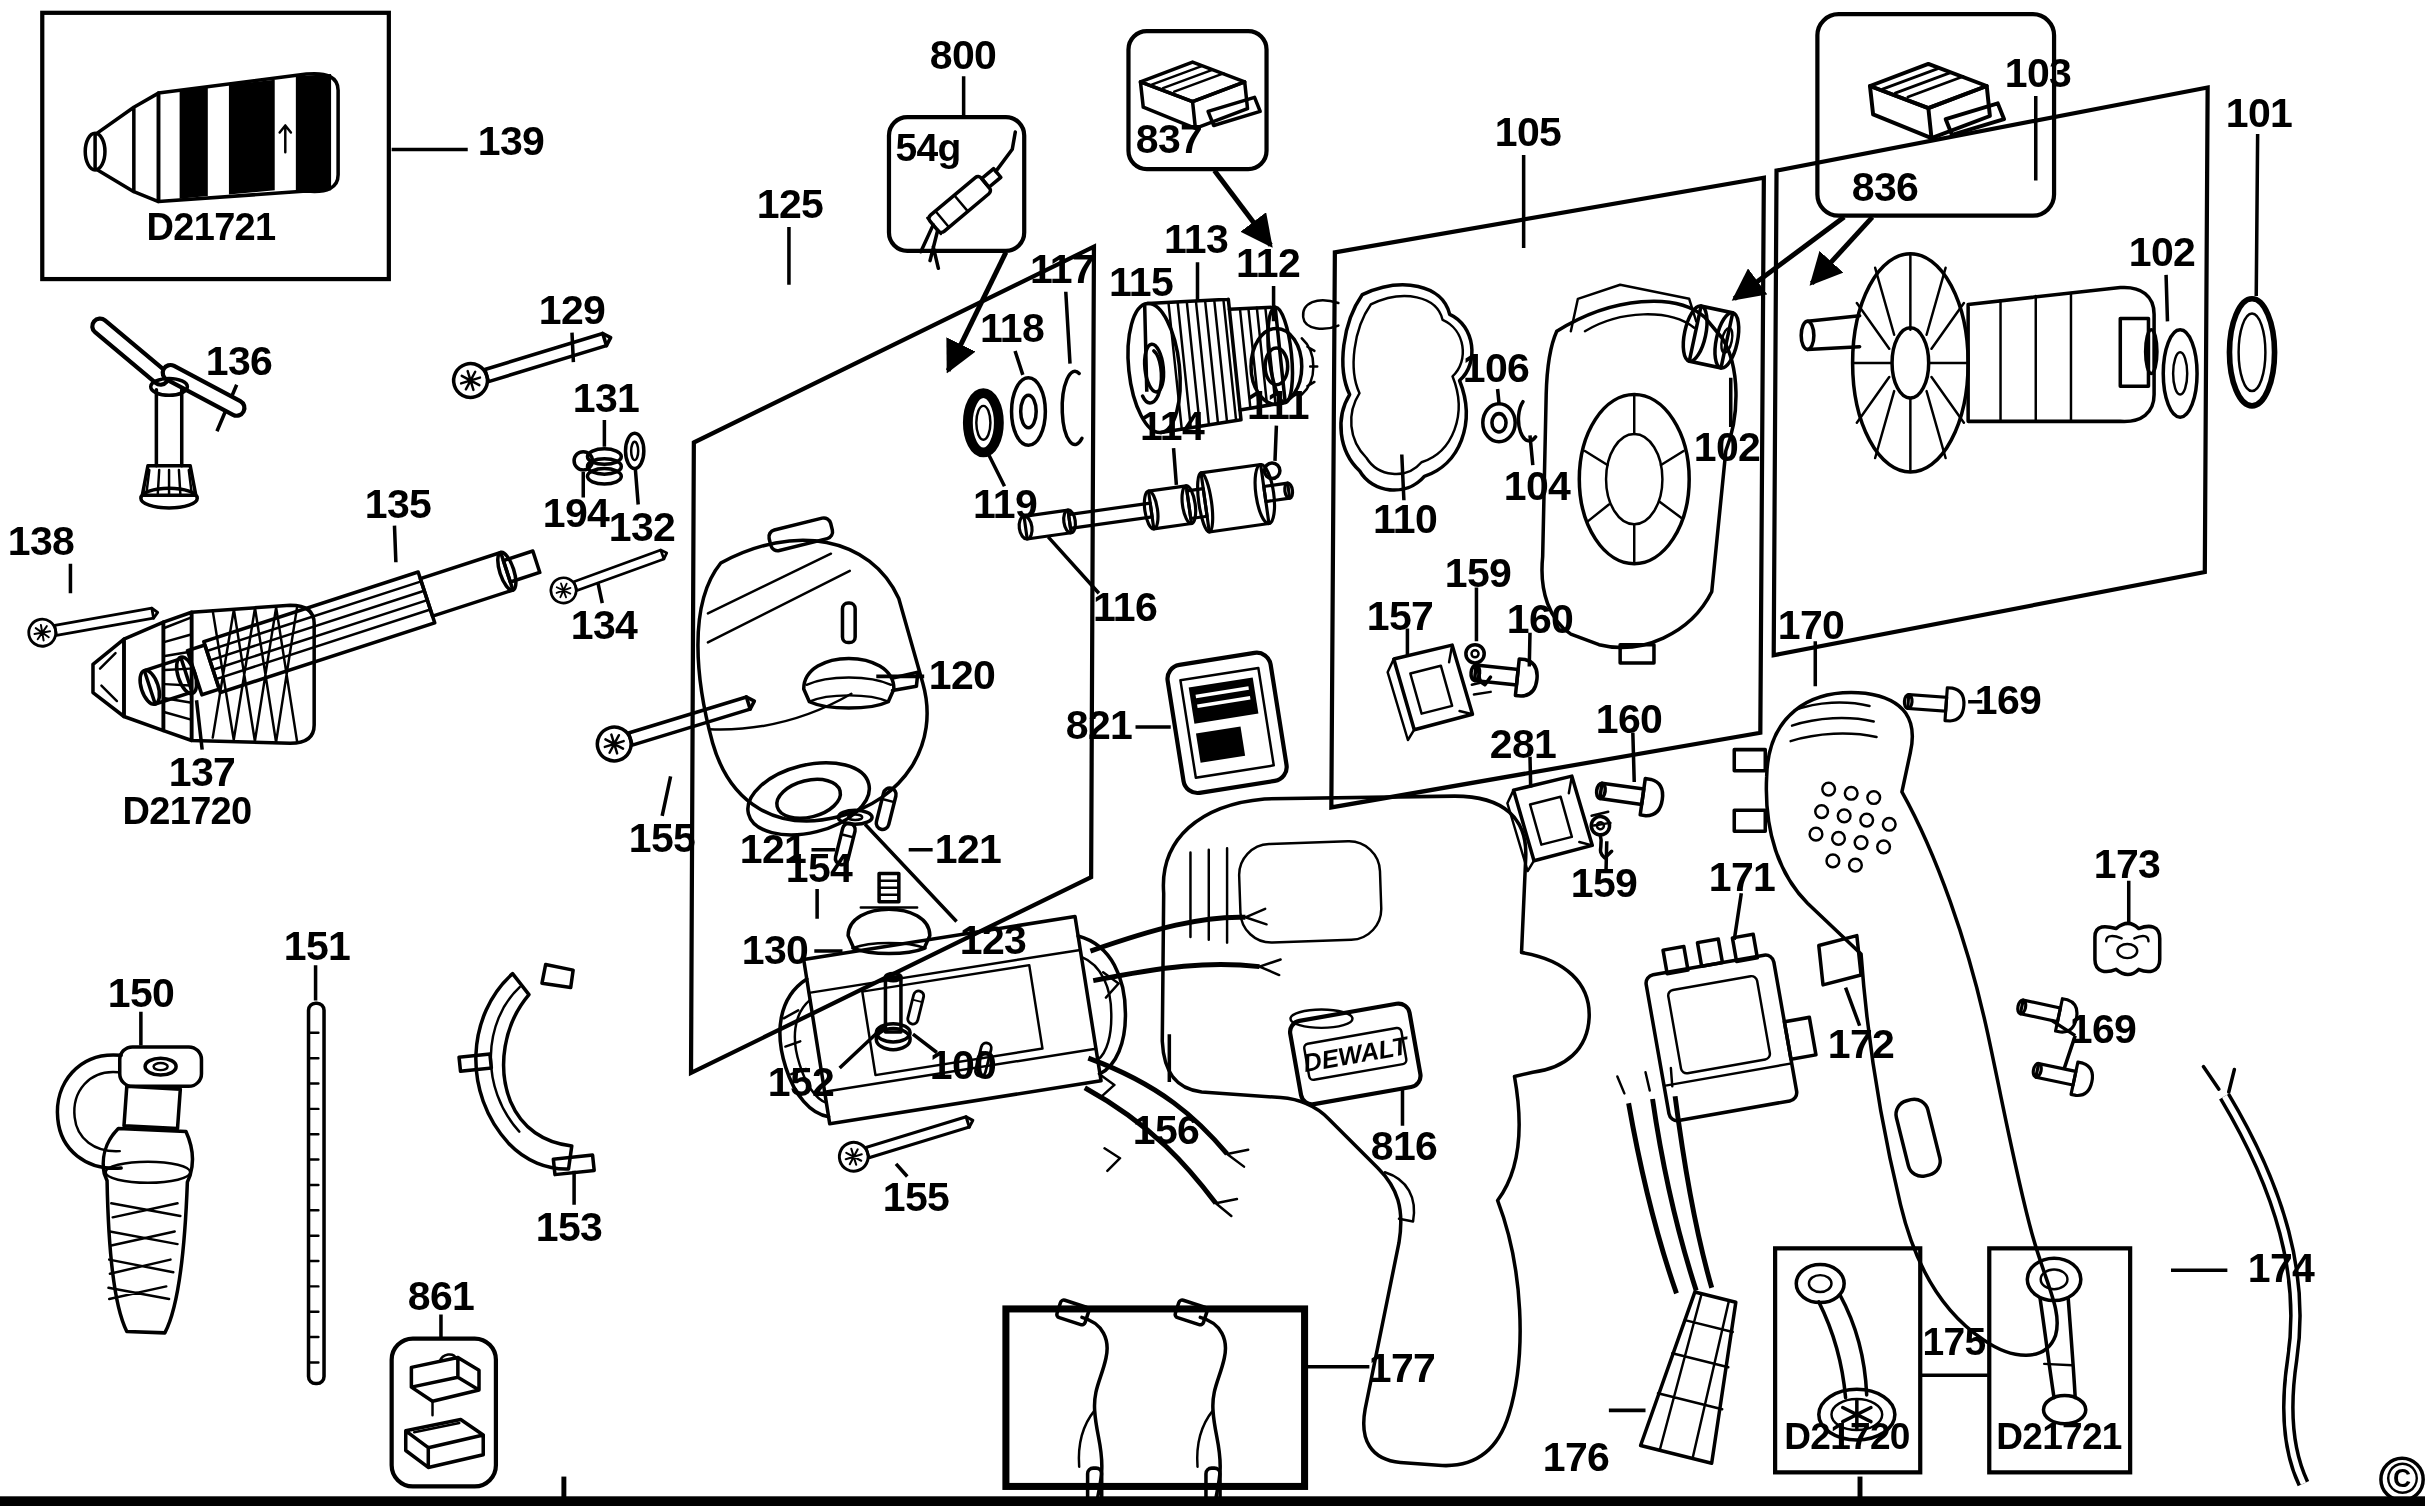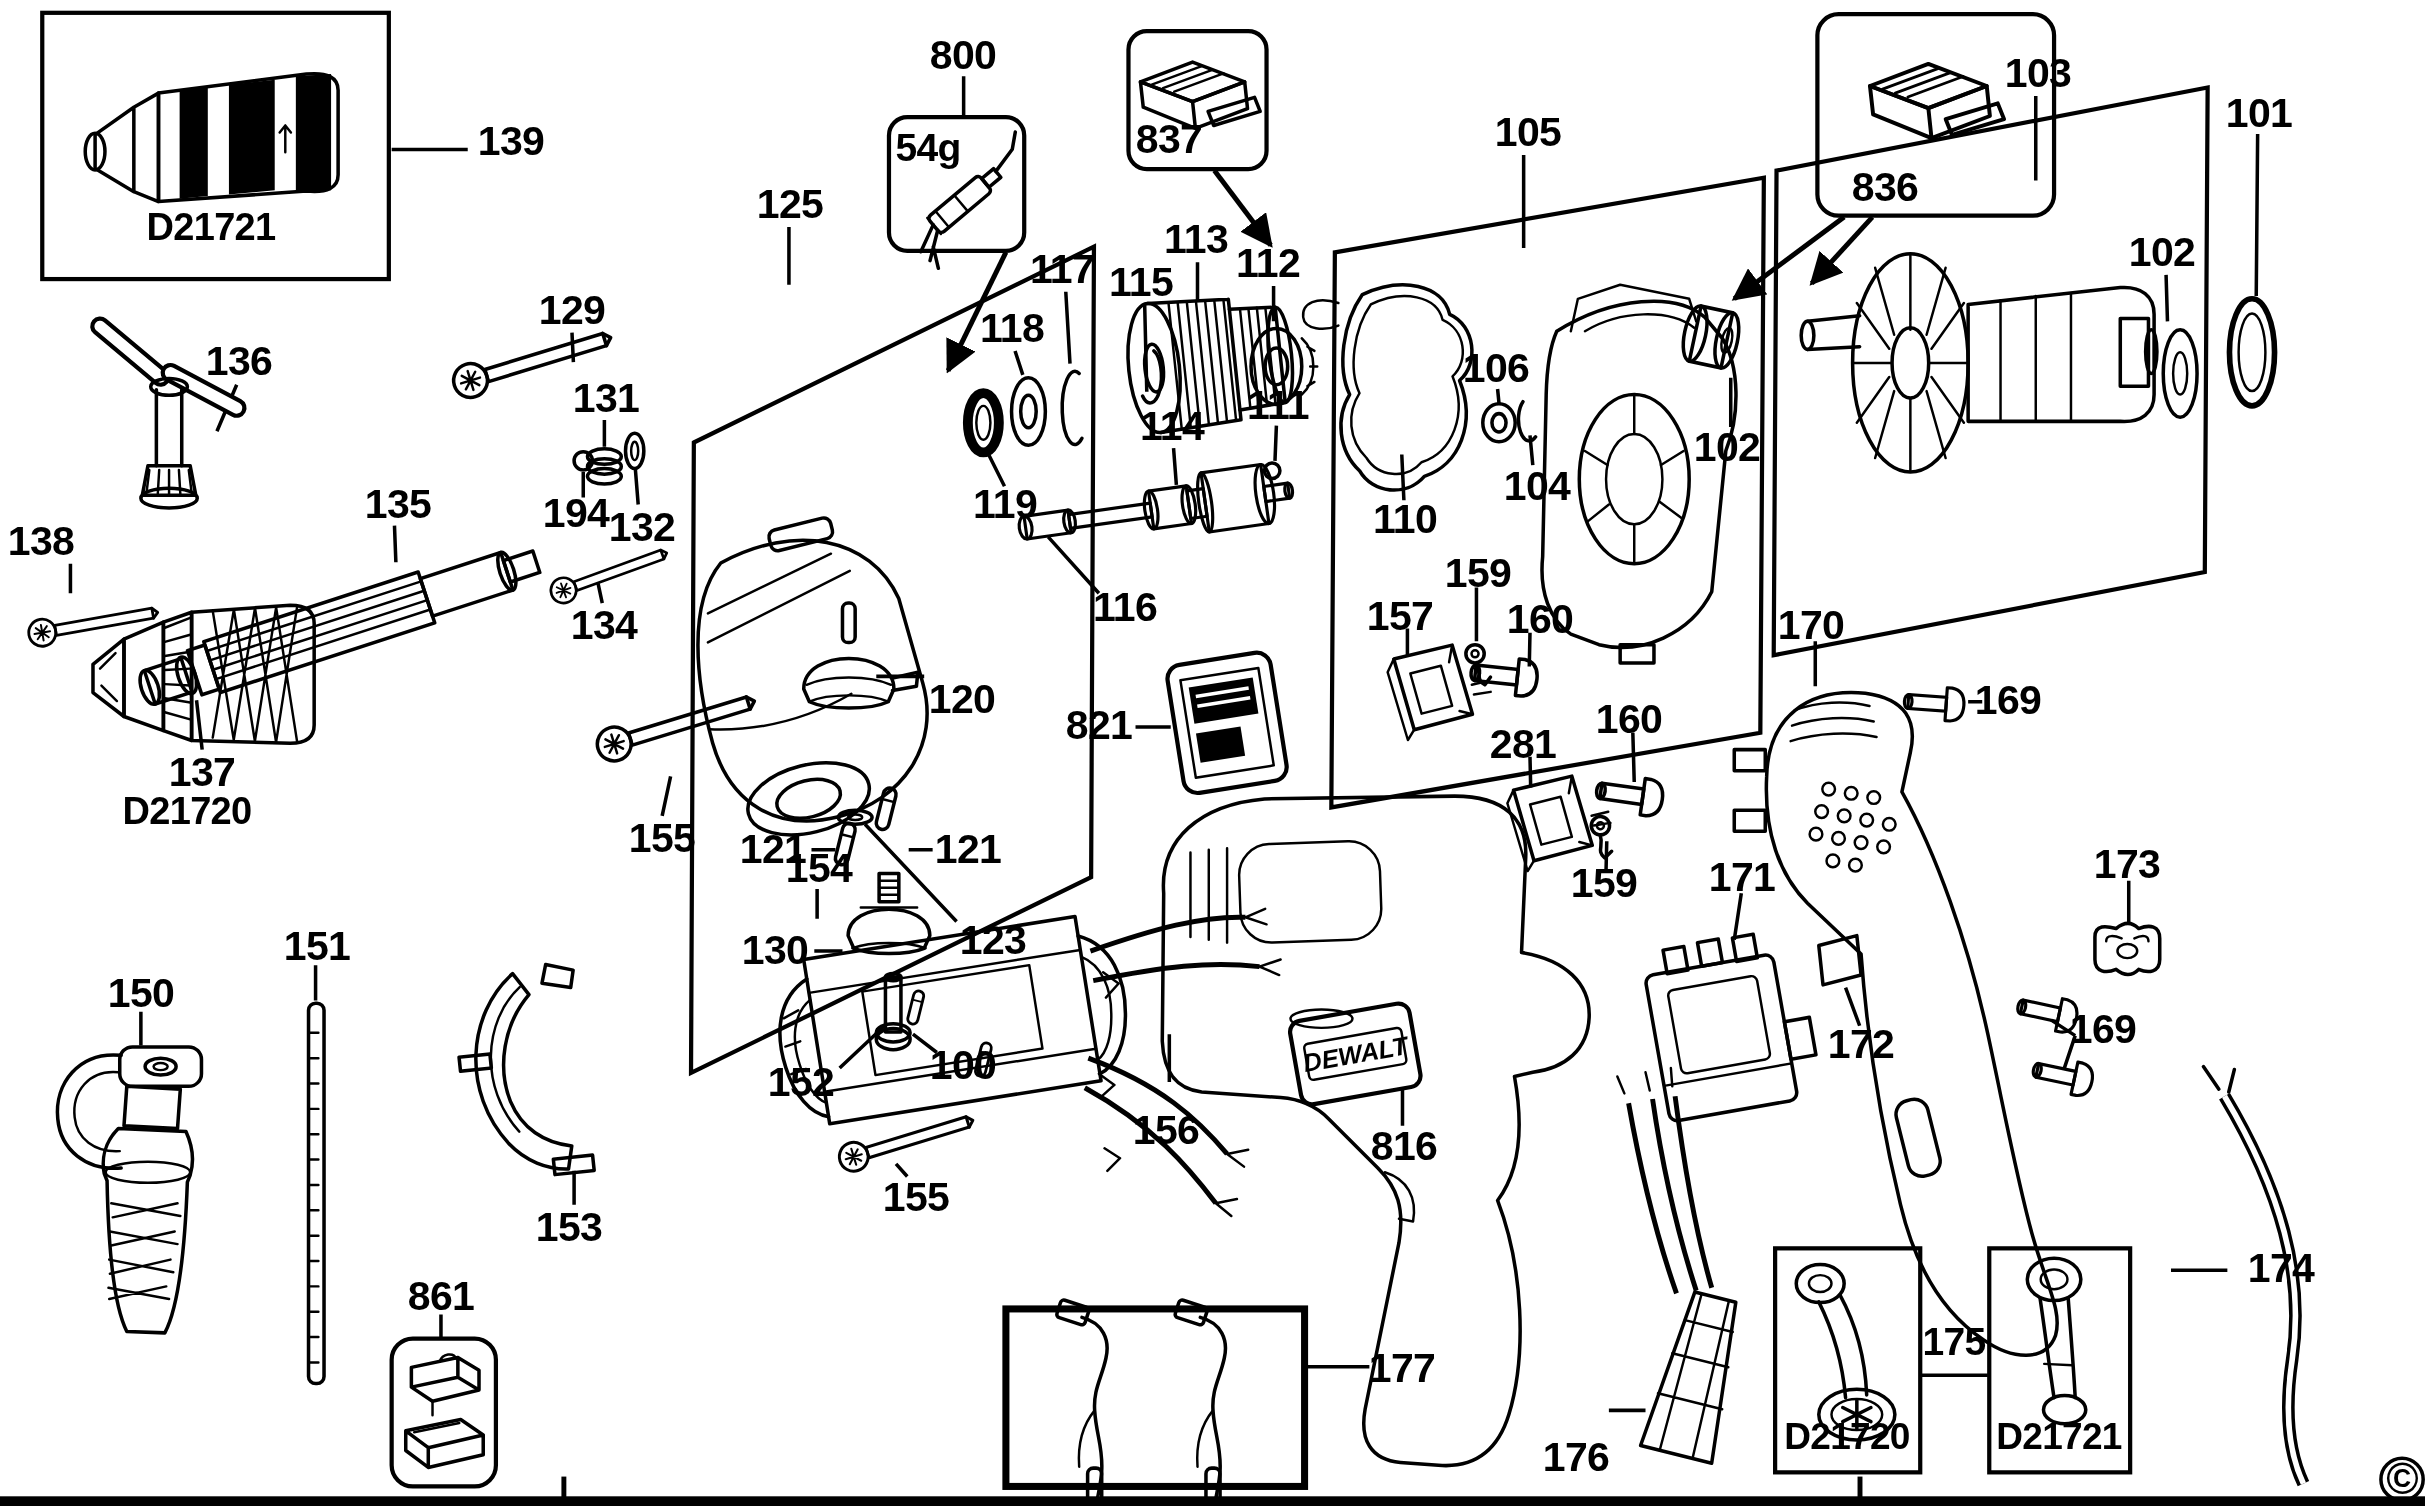--- a/index.html
+++ b/index.html
@@ -487,21 +487,21 @@
       <div class="callout" style="left: 572px; top: 310px;">129</div>
       <div class="callout" style="left: 606px; top: 398px;">131</div>
       <div class="callout" style="left: 576px; top: 513px;">194</div>
       <div class="callout" style="left: 642px; top: 527px;">132</div>
       <div class="callout" style="left: 604px; top: 625px;">134</div>
       <div class="callout" style="left: 398px; top: 504px;">135</div>
       <div class="callout" style="left: 239px; top: 361px;">136</div>
       <div class="callout" style="left: 202px; top: 772px;">137</div>
       <div class="callout" style="left: 187px; top: 811px; font-size: 38px;">D21720</div>
       <div class="callout" style="left: 41px; top: 541px;">138</div>
-      <div class="callout" style="left: 962px; top: 675px; margin-top: 24px;">120</div>
+      <div class="callout" style="left: 962px; top: 675px;">120</div>
       <div class="callout" style="left: 773px; top: 849px;">121</div>
       <div class="callout" style="left: 968px; top: 849px;">121</div>
       <div class="callout" style="left: 993px; top: 940px;">123</div>
       <div class="callout" style="left: 775px; top: 950px;">130</div>
       <div class="callout" style="left: 963px; top: 1065px;">100</div>
       <div class="callout" style="left: 141px; top: 993px;">150</div>
       <div class="callout" style="left: 317px; top: 946px;">151</div>
       <div class="callout" style="left: 662px; top: 838px;">155</div>
       <div class="callout" style="left: 819px; top: 868px;">154</div>
       <div class="callout" style="left: 801px; top: 1082px;">152</div>

